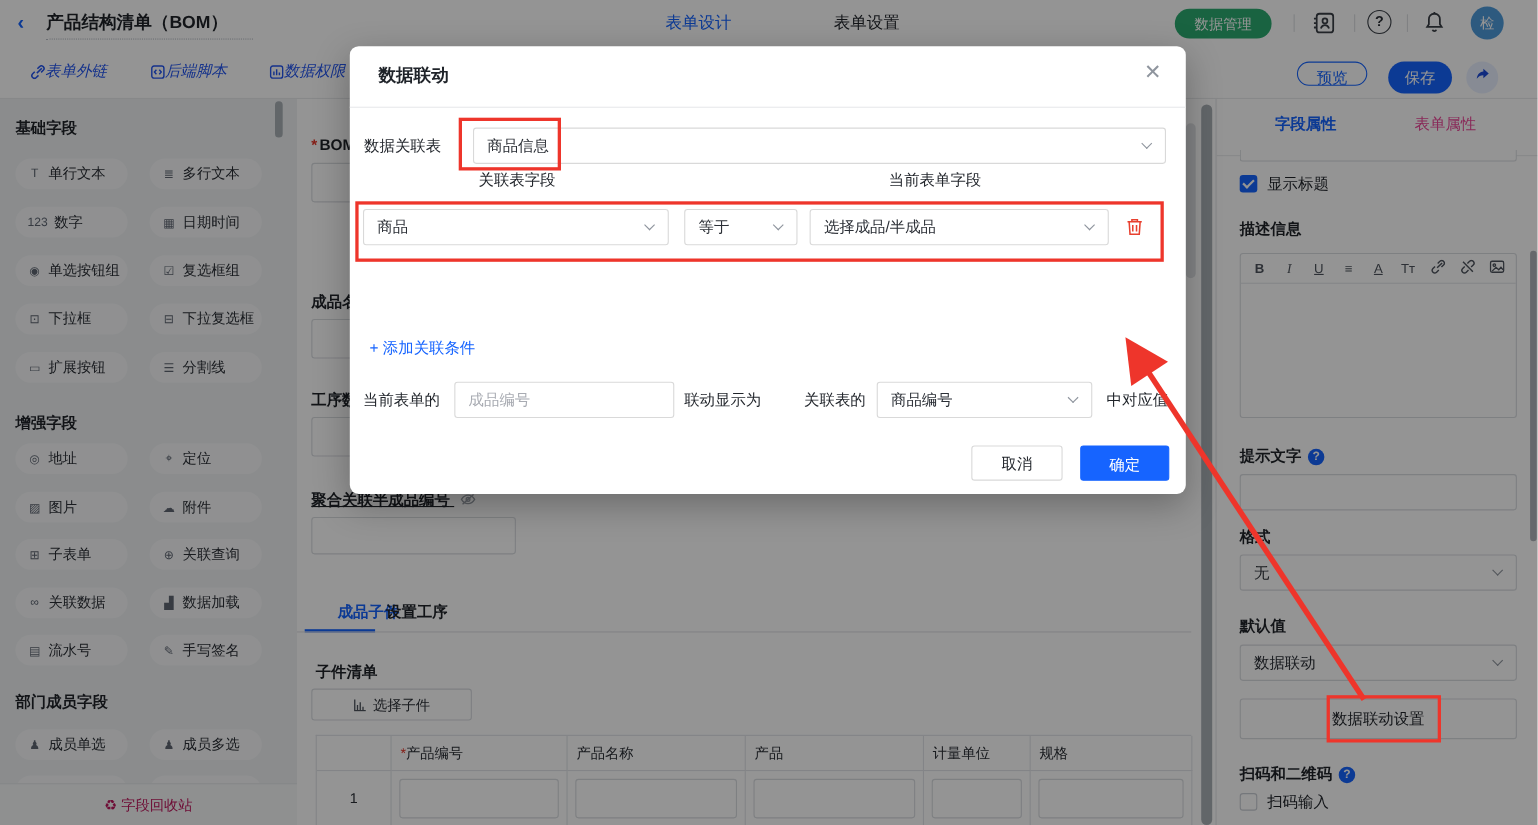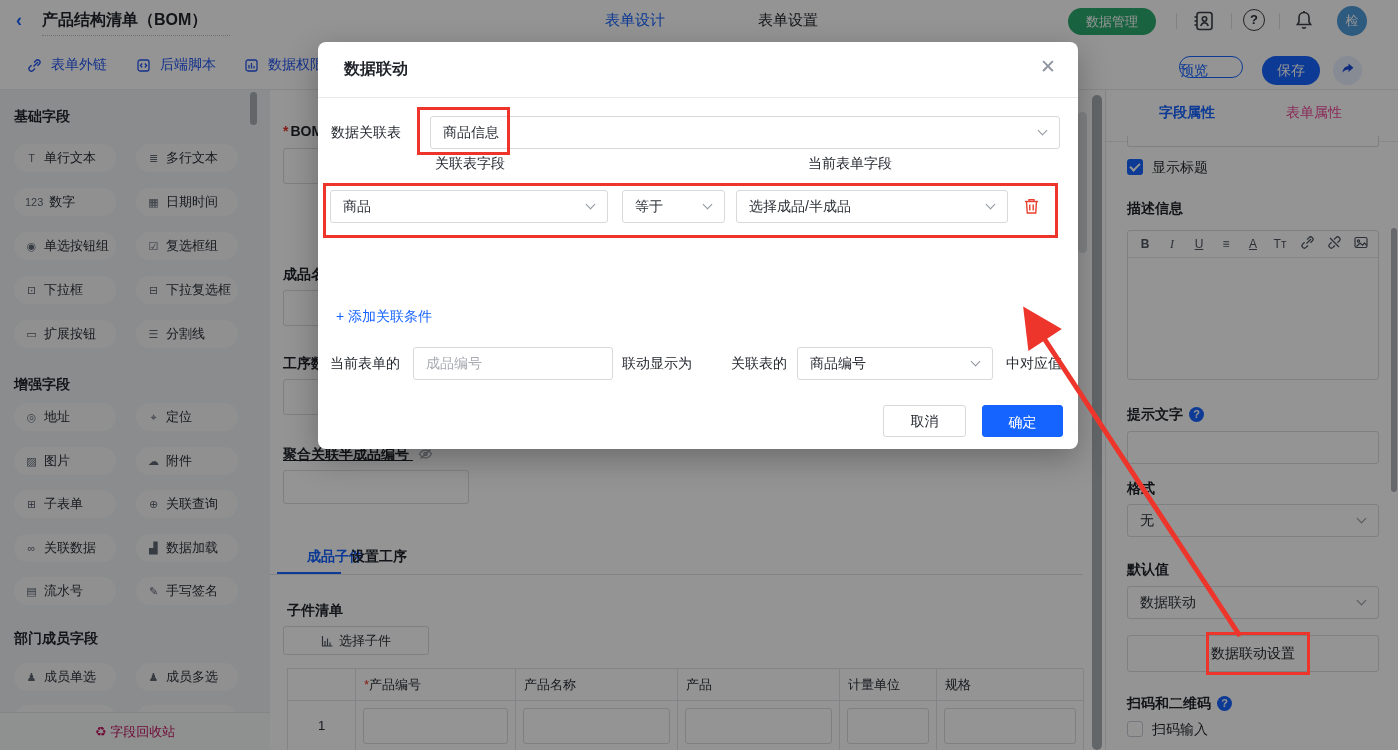--- a/index.html
+++ b/index.html
@@ -14,22 +14,22 @@
   .hdr-tab{position:absolute;top:11px;font-size:15px;color:#1f2329;cursor:pointer;}
   .hdr-tab.active{color:#1664ff;}
   .btn-green{position:absolute;left:1068px;top:8px;width:88px;height:27px;border-radius:14px;background:#2bab70;color:#fff;font-size:13px;text-align:center;line-height:27px;cursor:pointer;}
   .hdr-sep{position:absolute;top:13px;width:1px;height:16px;background:#dcdee2;}
   .hicon{position:absolute;top:9px;color:#2b2f36;}
   .qmark{width:22px;height:22px;border:1.6px solid #3a3f46;border-radius:50%;font-size:13px;font-weight:700;text-align:center;line-height:19px;cursor:pointer;}
   .avatar{position:absolute;left:1337px;top:6px;width:30px;height:30px;border-radius:50%;background:#4f9bdb;color:#fff;font-size:13px;text-align:center;line-height:30px;cursor:pointer;}
 
   
   .tbar{position:absolute;left:0;top:42px;width:1398px;height:48px;background:#fff;border-bottom:1px solid #e8eaed;}
-  .tlink{position:absolute;top:14px;font-size:14px;color:#2456f0;cursor:pointer;display:flex;align-items:center;gap:10px;}
-  .btn-preview{position:absolute;left:1179px;top:14px;width:64px;height:22px;border:1px solid #1664ff;border-radius:15px;background:#fff;color:#1664ff;font-size:14px;line-height:27px;cursor:pointer;}
+  .tlink{position:absolute;top:14px;font-size:14px;color:#2456f0;cursor:pointer;display:flex;align-items:center;gap:0;font-style:italic;}
+  .btn-preview{position:absolute;left:1179px;top:14px;width:64px;height:22px;border:1px solid #1664ff;border-radius:15px;background:#fff;color:#1664ff;font-size:14px;text-align:center;line-height:27px;cursor:pointer;}
   .btn-save{position:absolute;left:1262px;top:14px;width:58px;height:29px;border-radius:15px;background:#1664ff;color:#fff;font-size:14px;text-align:center;line-height:29px;cursor:pointer;}
   .btn-share{position:absolute;left:1333px;top:14px;width:29px;height:29px;border-radius:50%;background:#e9f0ff;cursor:pointer;text-align:center;line-height:29px;}
 
   
   .sidebar{position:absolute;left:0;top:90px;width:270px;height:660px;background:#eff1f3;overflow:hidden;}
   .sb-title{position:absolute;left:14px;font-size:14px;font-weight:700;color:#1f2329;}
   .pill{position:absolute;width:102px;height:28px;border-radius:14px;background:#f8f9fa;display:flex;align-items:center;padding-left:11px;gap:6px;cursor:grab;}
   .p-icon{font-size:11px;color:#5f6673;min-width:13px;text-align:center;}
   .p-label{font-size:13px;color:#2b2f36;white-space:nowrap;}
   .sb-footer{position:absolute;left:0;top:622px;width:270px;height:38px;background:#f7f8f9;border-top:1px solid #e4e6ea;text-align:center;line-height:38px;font-size:13px;color:#be185d;cursor:pointer;}

